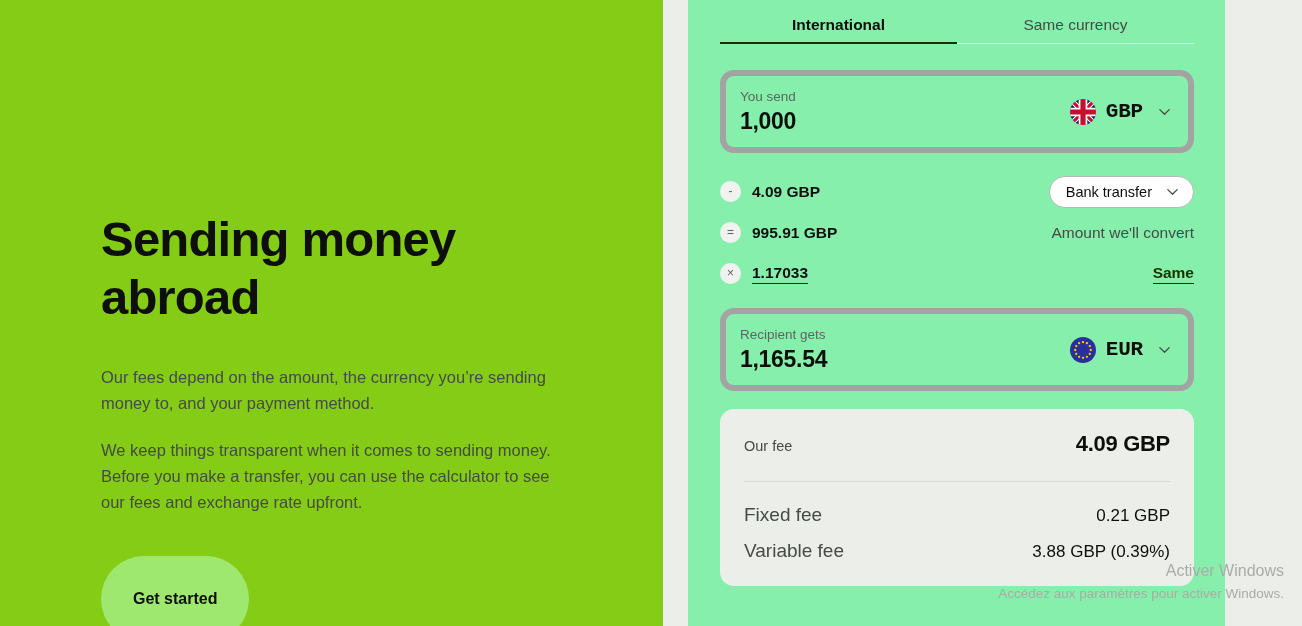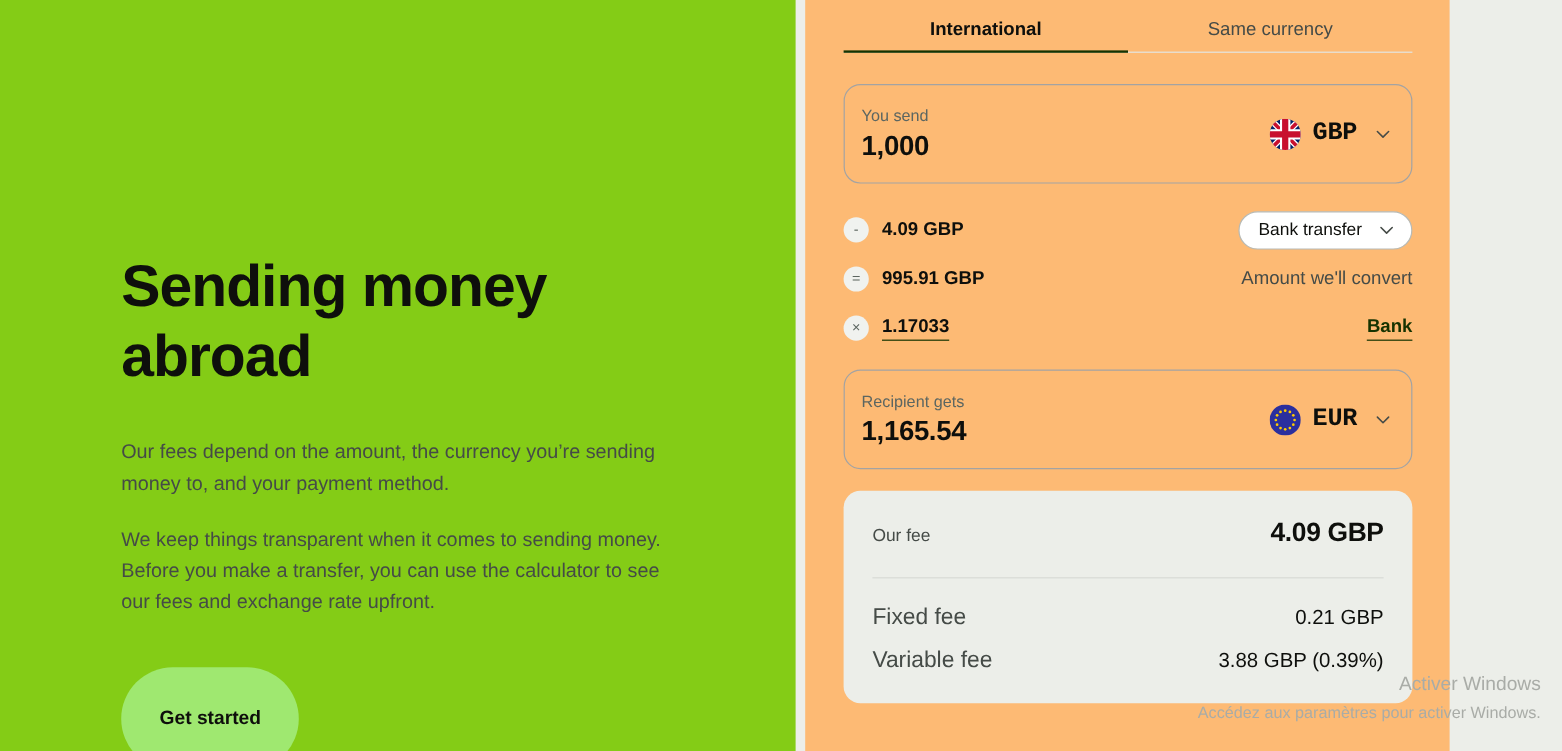--- a/index.html
+++ b/index.html
@@ -60,24 +60,24 @@
     font-family: inherit;
     font-size: 16px;
     font-weight: 700;
     padding: 34px 32px;
     cursor: pointer;
   }
 
   
   .panel {
     position: absolute;
-    left: 671px; top: 0;
+    left: 688px; top: 0;
     width: 537px;
     height: 626px;
-    background: #fdba74;
+    background: #86efac;
   }
 
   .panel-inner {
     position: absolute;
     left: 32px;
     top: 0;
     width: 474px;
   }
 
   
@@ -110,21 +110,21 @@
     left: 0; right: 0; bottom: -1px;
     height: 2.5px;
     background: #163300;
   }
 
   
   .amount-box {
     margin-top: 26px;
     width: 474px;
     height: 83px;
-    border: 1px solid #a3a3a3;
+    border: 6px solid #a3a3a3;
     border-radius: 14px;
     display: flex;
     align-items: center;
     padding: 0 16px 0 14px;
     position: relative;
   }
   .amount-left { flex: 1; }
   .amount-label {
     font-size: 13.5px;
     color: #5c6661;
@@ -339,21 +339,21 @@
 
       <div class="calc-row">
         <span class="op">=</span>
         <span class="calc-val">995.91 GBP</span>
         <span class="calc-right">Amount we'll convert</span>
       </div>
 
       <div class="calc-row">
         <span class="op">×</span>
         <span class="calc-val link">1.17033</span>
-        <span class="calc-right link">Bank</span>
+        <span class="calc-right link">Same</span>
       </div>
 
     </div>
 
     <div class="amount-box" style="margin-top:14px;">
       <div class="amount-left">
         <div class="amount-label">Recipient gets</div>
         <input class="amount-value" style="border: none; outline: none; width: 100%; font-family: inherit; background: transparent;" value="1,165.54">
       </div>
       <button class="cur-select">

